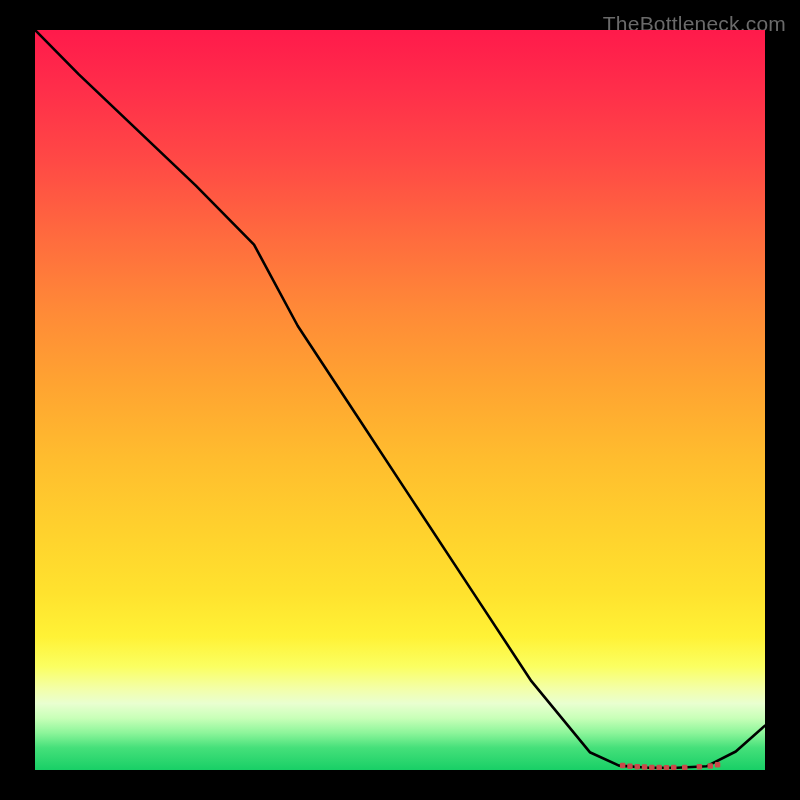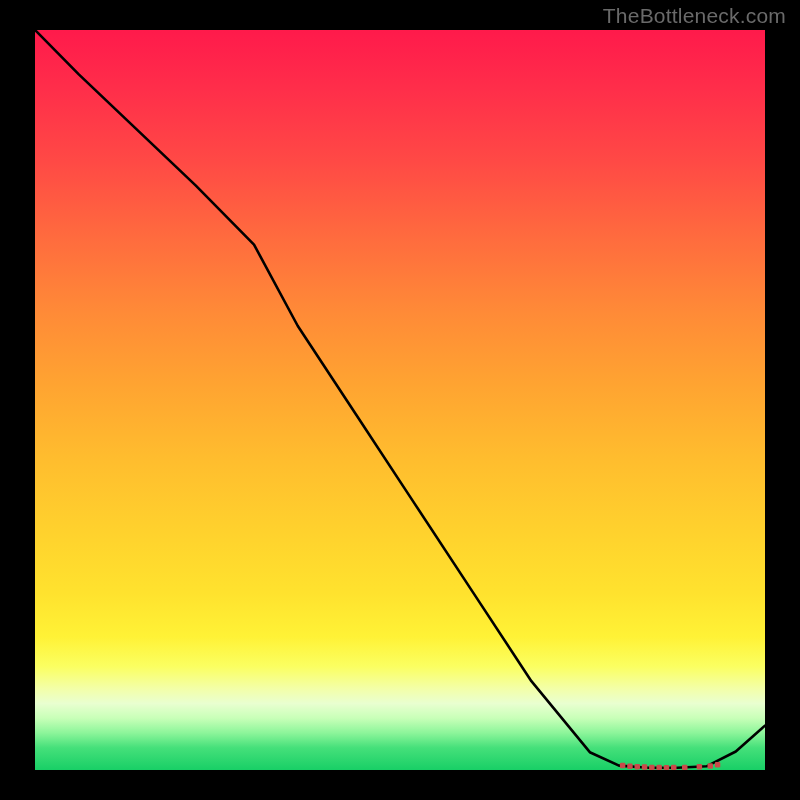--- a/index.html
+++ b/index.html
@@ -12,21 +12,21 @@
     overflow: hidden;
   }
   .frame {
     position: relative;
     width: 800px;
     height: 800px;
     background: #000;
   }
   .watermark {
     position: absolute;
-    top: 4px;
+    top: 12px;
     right: 14px;
     color: #6a6a6a;
     font-size: 21px;
     font-weight: 500;
     letter-spacing: 0.2px;
   }
   .plot {
     position: absolute;
     left: 35px;
     top: 30px;

